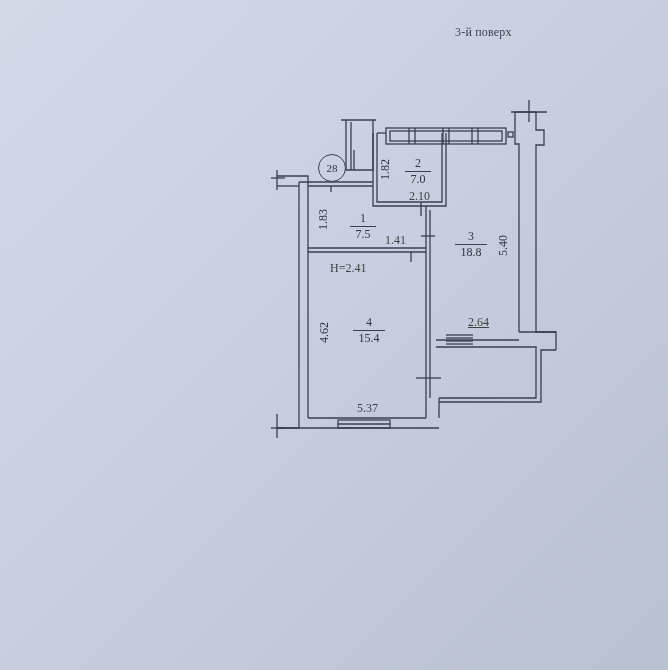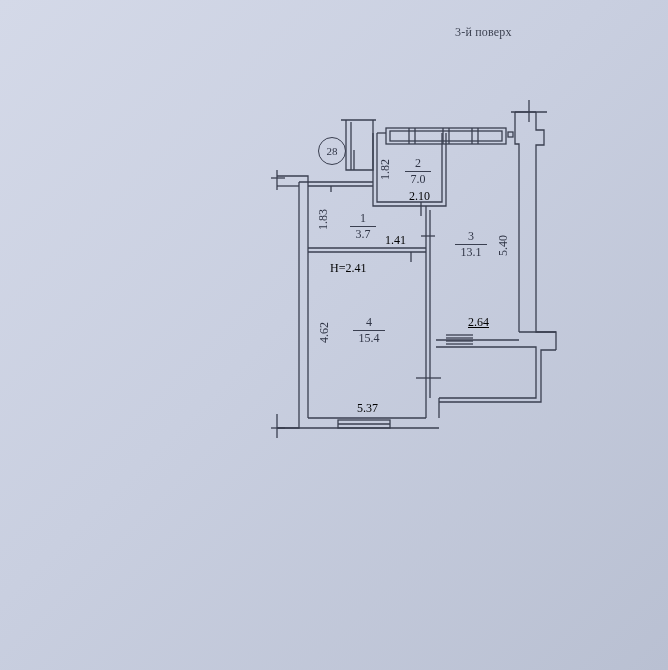--- a/index.html
+++ b/index.html
@@ -28,21 +28,21 @@
       letter-spacing: 0.2px;
     }
     svg.plan {
       position: absolute;
       left: 0; top: 0;
       width: 668px; height: 670px;
     }
     .lbl {
       position: absolute;
       font-size: 12px;
-      color: #000000;
+      color: #404040;
       line-height: 1;
       white-space: nowrap;
     }
     .frac {
       position: absolute;
       text-align: center;
       font-size: 12px;
       color: #2f3445;
       line-height: 1.05;
     }
@@ -59,21 +59,21 @@
       position: absolute;
       font-size: 12px;
       color: #2f3445;
       transform: rotate(-90deg);
       transform-origin: center center;
       white-space: nowrap;
     }
     .circle-tag {
       position: absolute;
       left: 277px;
-      top: 137px;
+      top: 154px;
       width: 26px;
       height: 26px;
       border: 1px solid #3a3f50;
       border-radius: 50%;
       font-size: 11px;
       color: #2f3445;
       display: flex;
       align-items: center;
       justify-content: center;
     }
@@ -182,25 +182,25 @@
   </svg>
 
   <div class="circle-tag">28</div>
 
   <div class="frac" style="left:364px; top:157px; width:26px;">
     <span class="num">2</span>
     <span class="den">7.0</span>
   </div>
   <div class="frac" style="left:309px; top:212px; width:26px;">
     <span class="num">1</span>
-    <span class="den">3.7</span>
+    <span class="den">7.5</span>
   </div>
   <div class="frac" style="left:414px; top:230px; width:32px;">
     <span class="num">3</span>
-    <span class="den">13.1</span>
+    <span class="den">18.8</span>
   </div>
   <div class="frac" style="left:312px; top:316px; width:32px;">
     <span class="num">4</span>
     <span class="den">15.4</span>
   </div>
 
   <div class="vert" style="left:334px; top:162px;">1.82</div>
   <div class="lbl" style="left:368px; top:190px;">2.10</div>
   <div class="vert" style="left:272px; top:212px;">1.83</div>
   <div class="lbl" style="left:344px; top:234px;">1.41</div>

